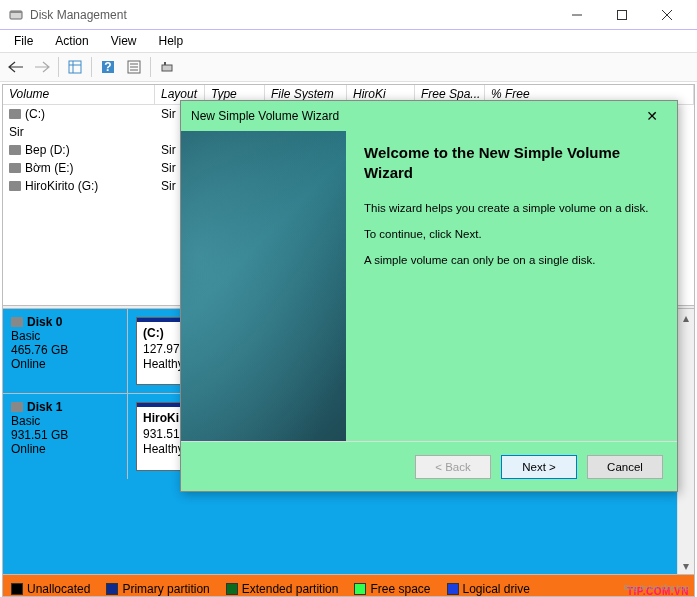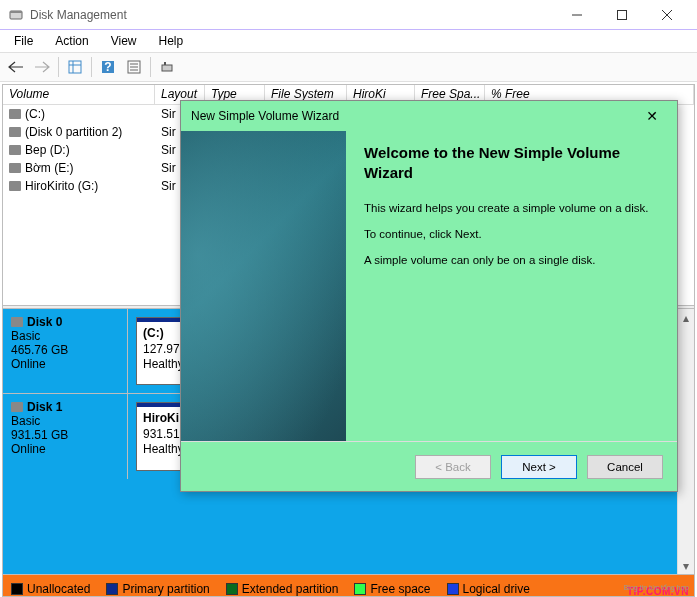--- a/index.html
+++ b/index.html
@@ -159,24 +159,20 @@
 
   <div class="list-body" style="position:relative">
     <div class="list-row">
       <div class="cell" style="width:152px">
           <span class="vol-icon"></span>
           <span>(C:)</span>
         </div>
       <div class="cell" style="width:50px">Sir</div>
     </div>
     <div class="list-row">
-      <div class="cell" style="width:152px">
-          <span class="vol-icon"></span>
-          <span>(Disk 0 partition 2)</span>
-        </div>
       <div class="cell" style="width:50px">Sir</div>
     </div>
     <div class="list-row">
       <div class="cell" style="width:152px">
           <span class="vol-icon"></span>
           <span>Bep (D:)</span>
         </div>
       <div class="cell" style="width:50px">Sir</div>
     </div>
     <div class="list-row">

